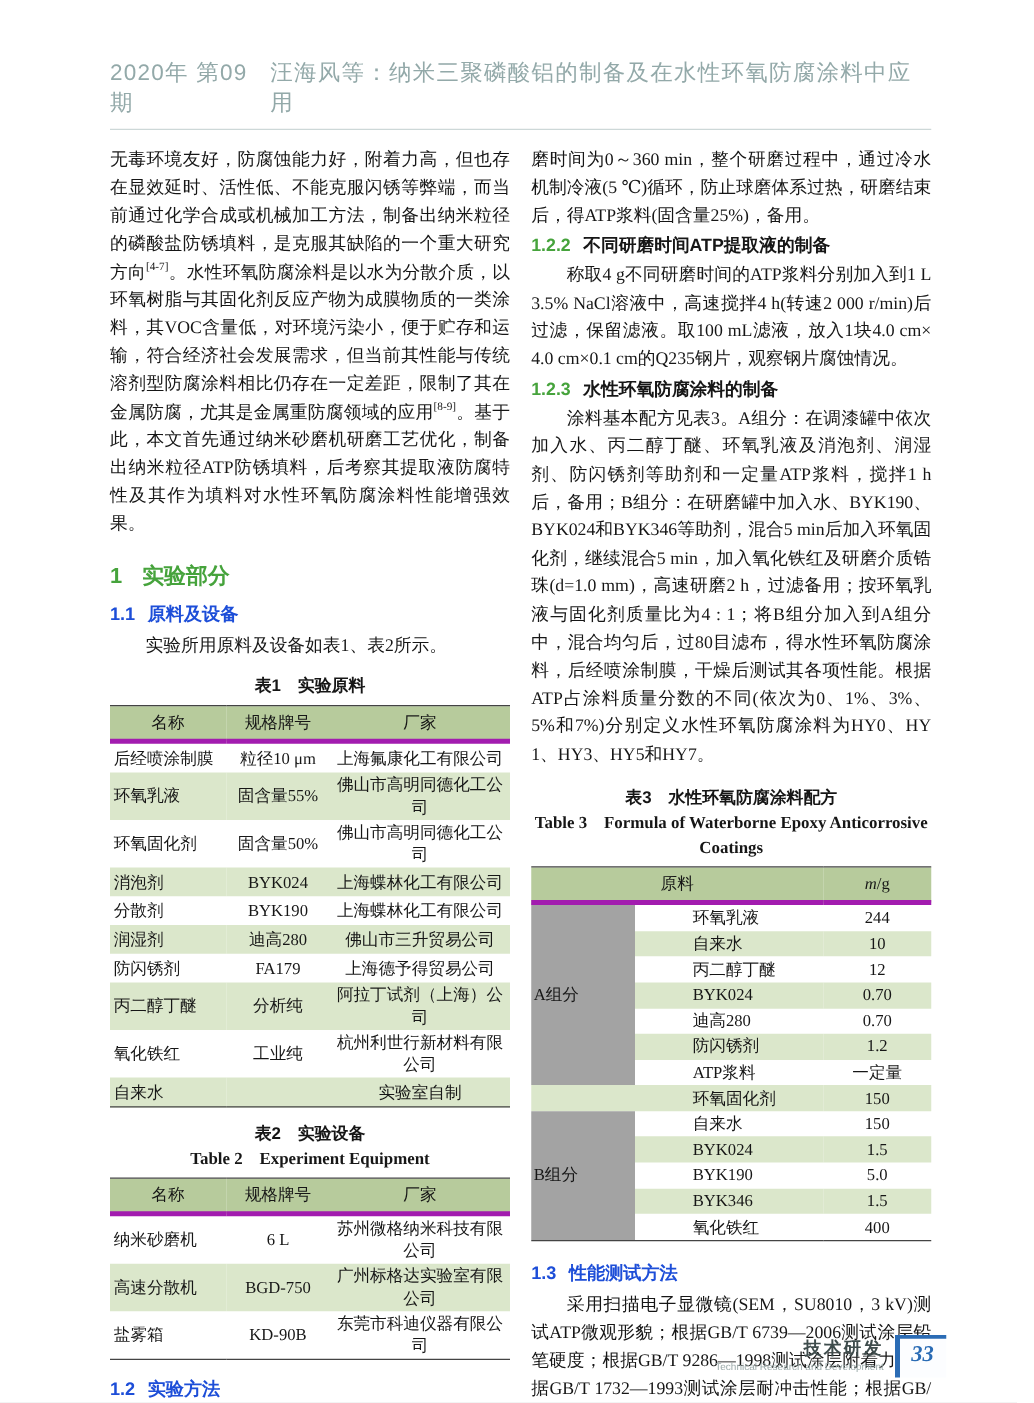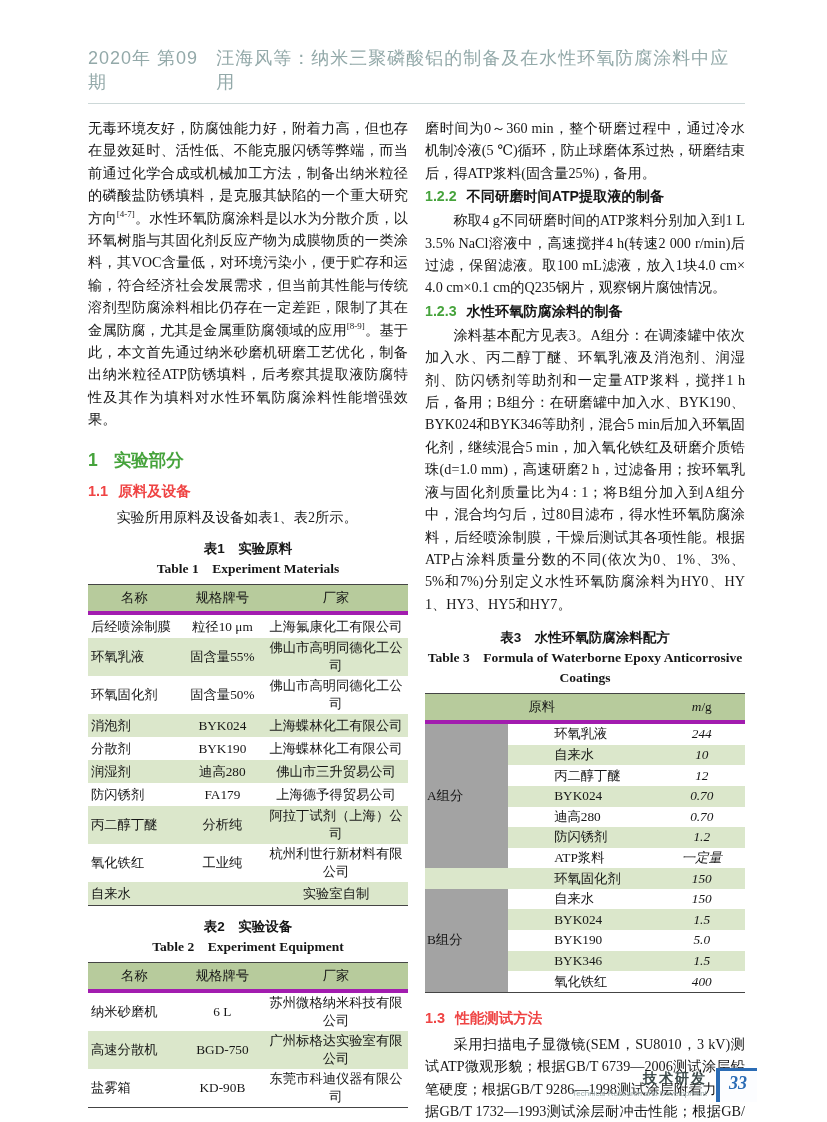--- a/index.html
+++ b/index.html
@@ -32,21 +32,21 @@
   sup.ref{font-size:9px;line-height:0;}
   
   .h2{
     font-family:"Liberation Sans","DejaVu Sans",sans-serif;
     color:#46a33c;font-size:17.5px;font-weight:bold;
     margin:17px 0 8px 0;
   }
   .h2 .num{margin-right:16px;}
   .h3{
     font-family:"Liberation Sans","DejaVu Sans",sans-serif;
-    color:#ef4444;font-size:14.5px;font-weight:bold;
+    color:#1d4ed8;font-size:14.5px;font-weight:bold;
     margin:10px 0 5px 0;
   }
   .h3 .num{margin-right:10px;}
   .h4{
     font-family:"Liberation Sans","DejaVu Sans",sans-serif;
     font-size:14.2px;font-weight:bold;color:#161616;
     margin:3px 0 3px 0;
   }
   .h4 .num{color:#46a33c;margin-right:10px;}
   
@@ -74,21 +74,21 @@
   }
   td{padding:1px 2px;height:21px;}
   tr.stripe{background:#dbe7cb;}
   .t12 td:nth-child(1){text-align:left;padding-left:3px;}
   .t12 td:nth-child(2){text-align:center;}
   .t12 td:nth-child(3){text-align:center;}
   
   .t3 td{height:18.6px;font-size:13.3px;}
   .t3 .grp{background:#a3a3a3;}
   .t3 .mat{text-align:left;padding-left:46px;}
-  .t3 .val{text-align:center;font-style:italic;}
+  .t3 .val{text-align:center;}
   .t3 td.stripe{background:#dbe7cb;}
   .t3 .msym{font-style:italic;}
   
   .footer{
     position:absolute;right:70px;bottom:20px;
     display:flex;align-items:flex-end;
   }
   .f-labels{text-align:right;margin-right:9px;padding-bottom:4px;}
   .f-zh{
     font-family:"Liberation Sans","DejaVu Sans",sans-serif;
@@ -124,21 +124,20 @@
         <p class="body"><span>无毒环境友好，防腐蚀能力好，附着力高，但也存在显效延时、活性低、不能克服闪锈等弊端，而当前通过化学合成或机械加工方法，制备出纳米粒径的磷酸盐防锈填料，是克服其缺陷的一个重大研究方向</span><sup class="ref">[4-7]</sup><span>。水性环氧防腐涂料是以水为分散介质，以环氧树脂与其固化剂反应产物为成膜物质的一类涂料，其VOC含量低，对环境污染小，便于贮存和运输，符合经济社会发展需求，但当前其性能与传统溶剂型防腐涂料相比仍存在一定差距，限制了其在金属防腐，尤其是金属重防腐领域的应用</span><sup class="ref">[8-9]</sup><span>。基于此，本文首先通过纳米砂磨机研磨工艺优化，制备出纳米粒径ATP防锈填料，后考察其提取液防腐特性及其作为填料对水性环氧防腐涂料性能增强效果。</span></p>
 
         <div class="h2"><span class="num">1</span><span>实验部分</span></div>
 
         <div class="h3"><span class="num">1.1</span><span>原料及设备</span></div>
 
         <p class="body ind">实验所用原料及设备如表1、表2所示。</p>
 
         <div class="cap">
           <span class="zh">表1　实验原料</span>
-          <span class="en">Table 1　Experiment Materials</span>
         </div>
         <table class="t12">
           <colgroup>
               <col style="width:29%">
               <col style="width:26%">
               <col style="width:45%">
             </colgroup>
           <thead>
               <tr>
             <th>名称</th>

